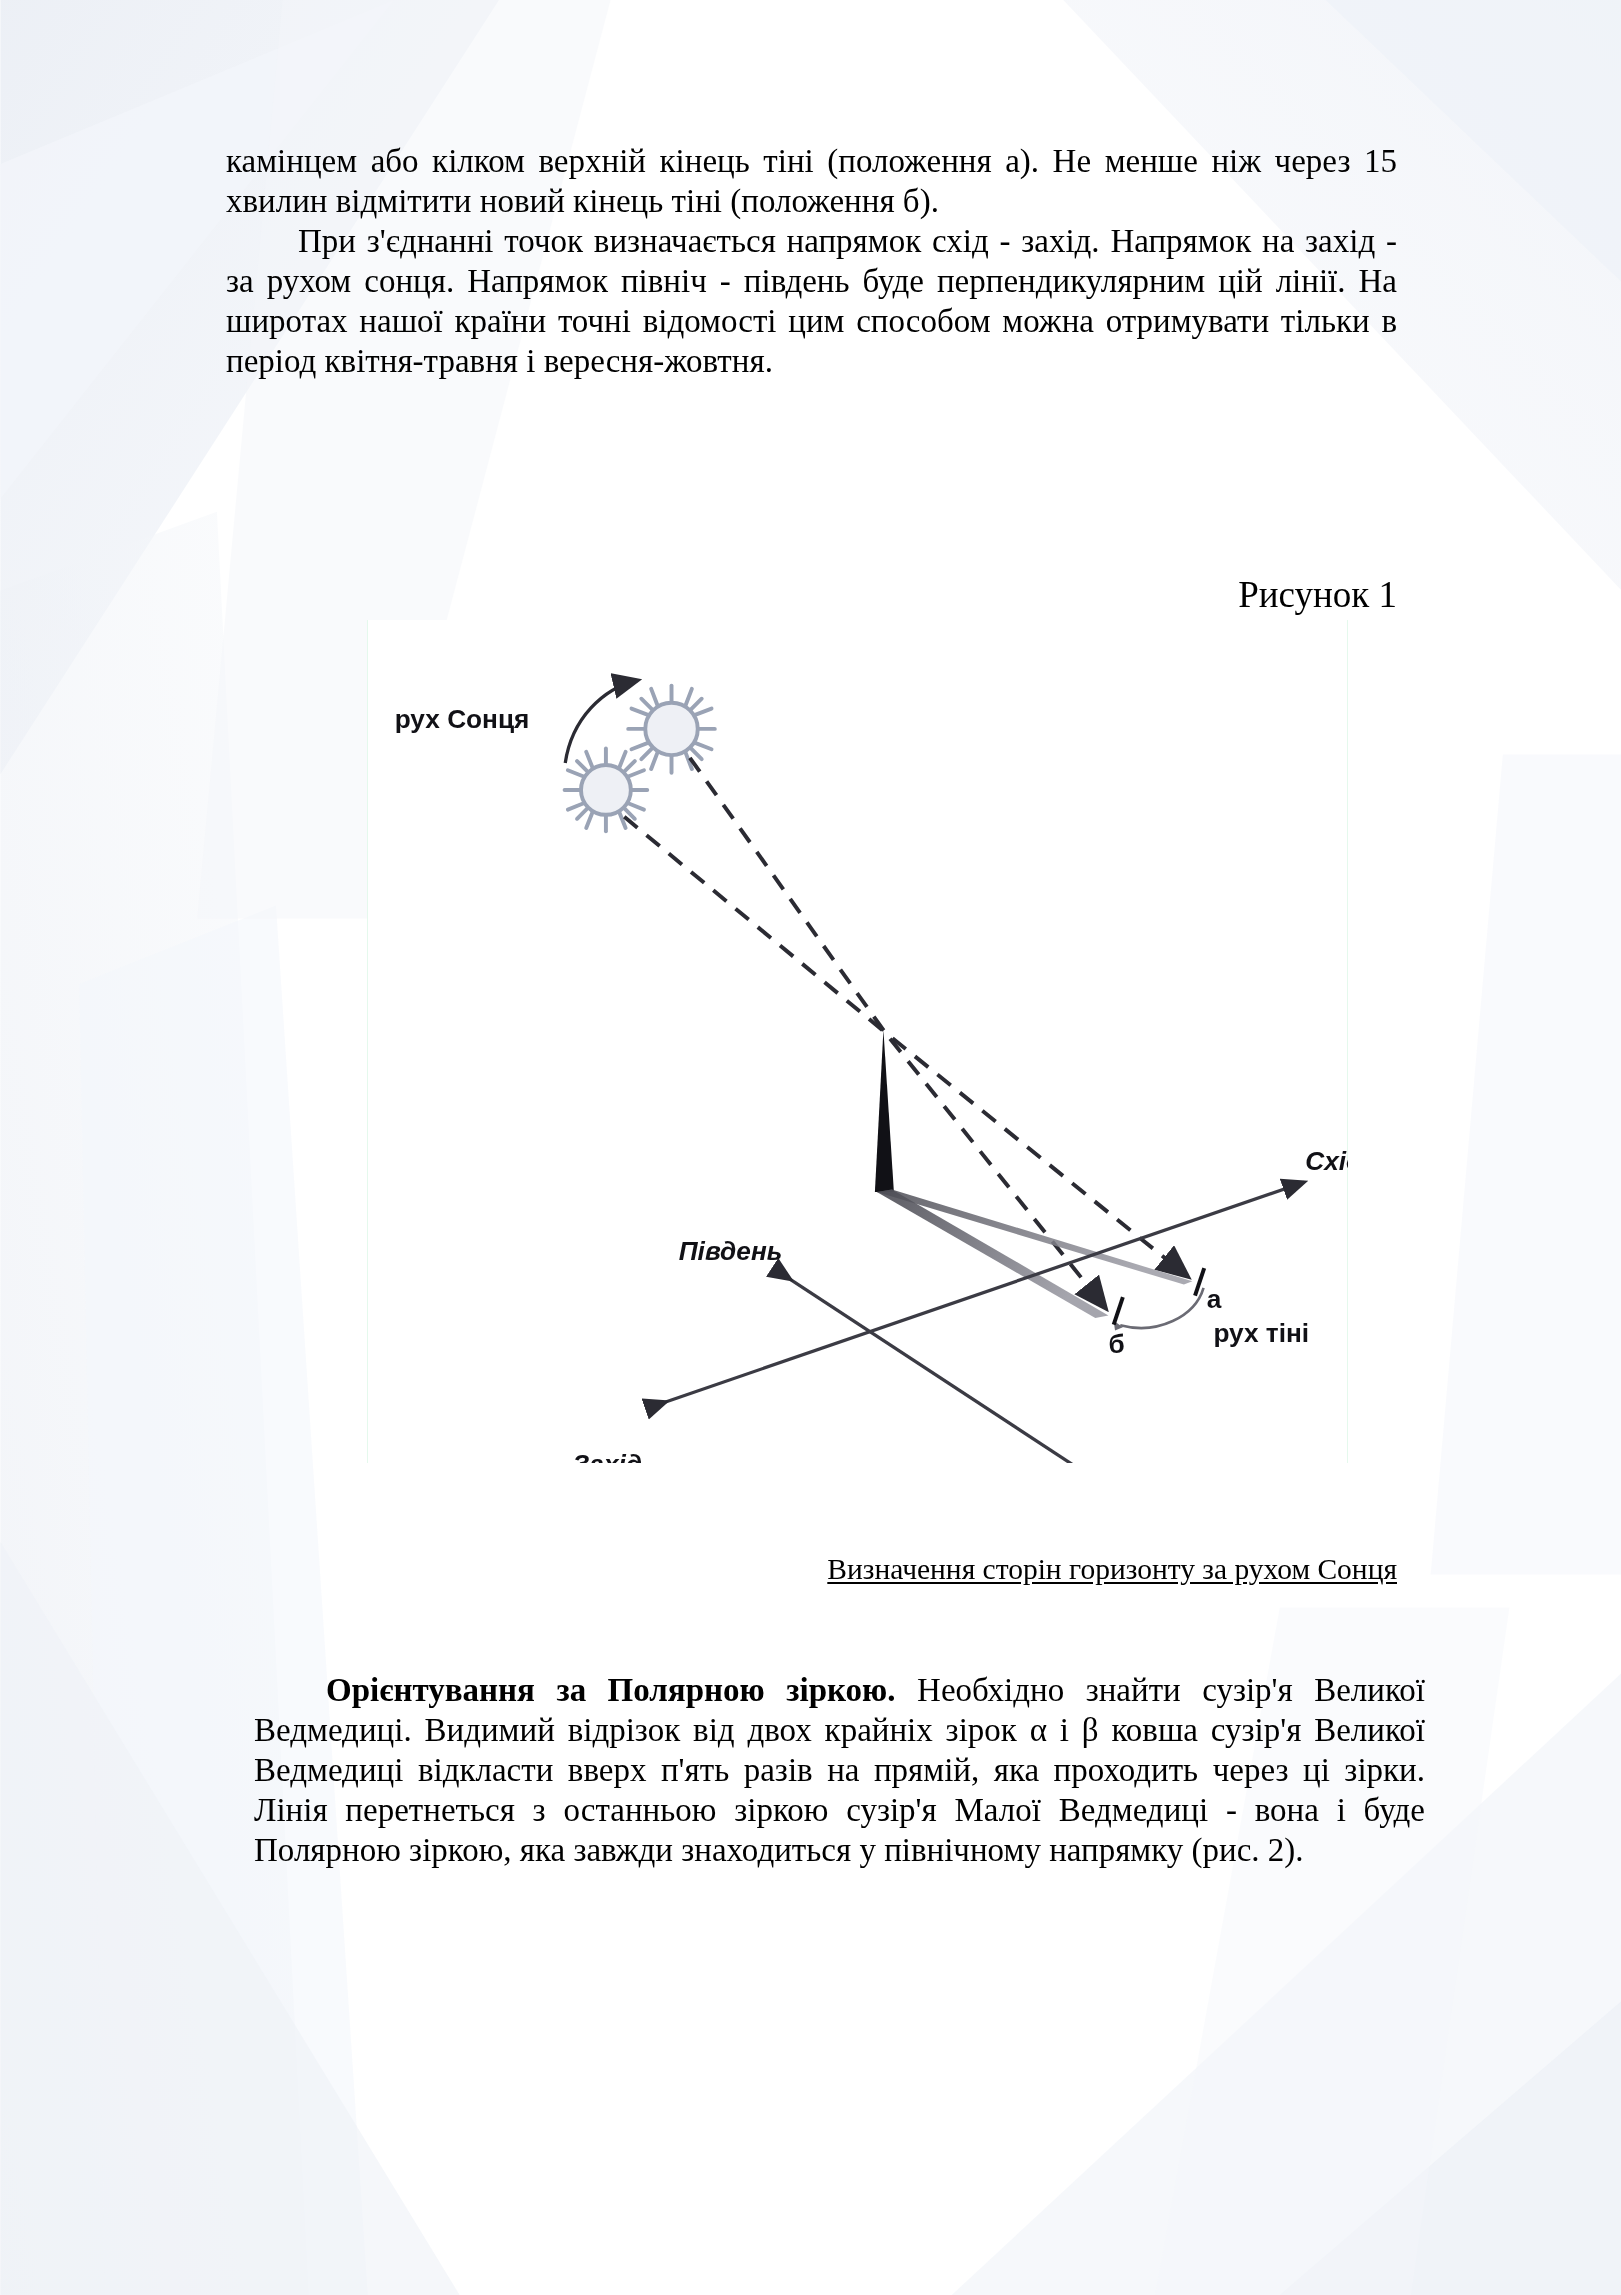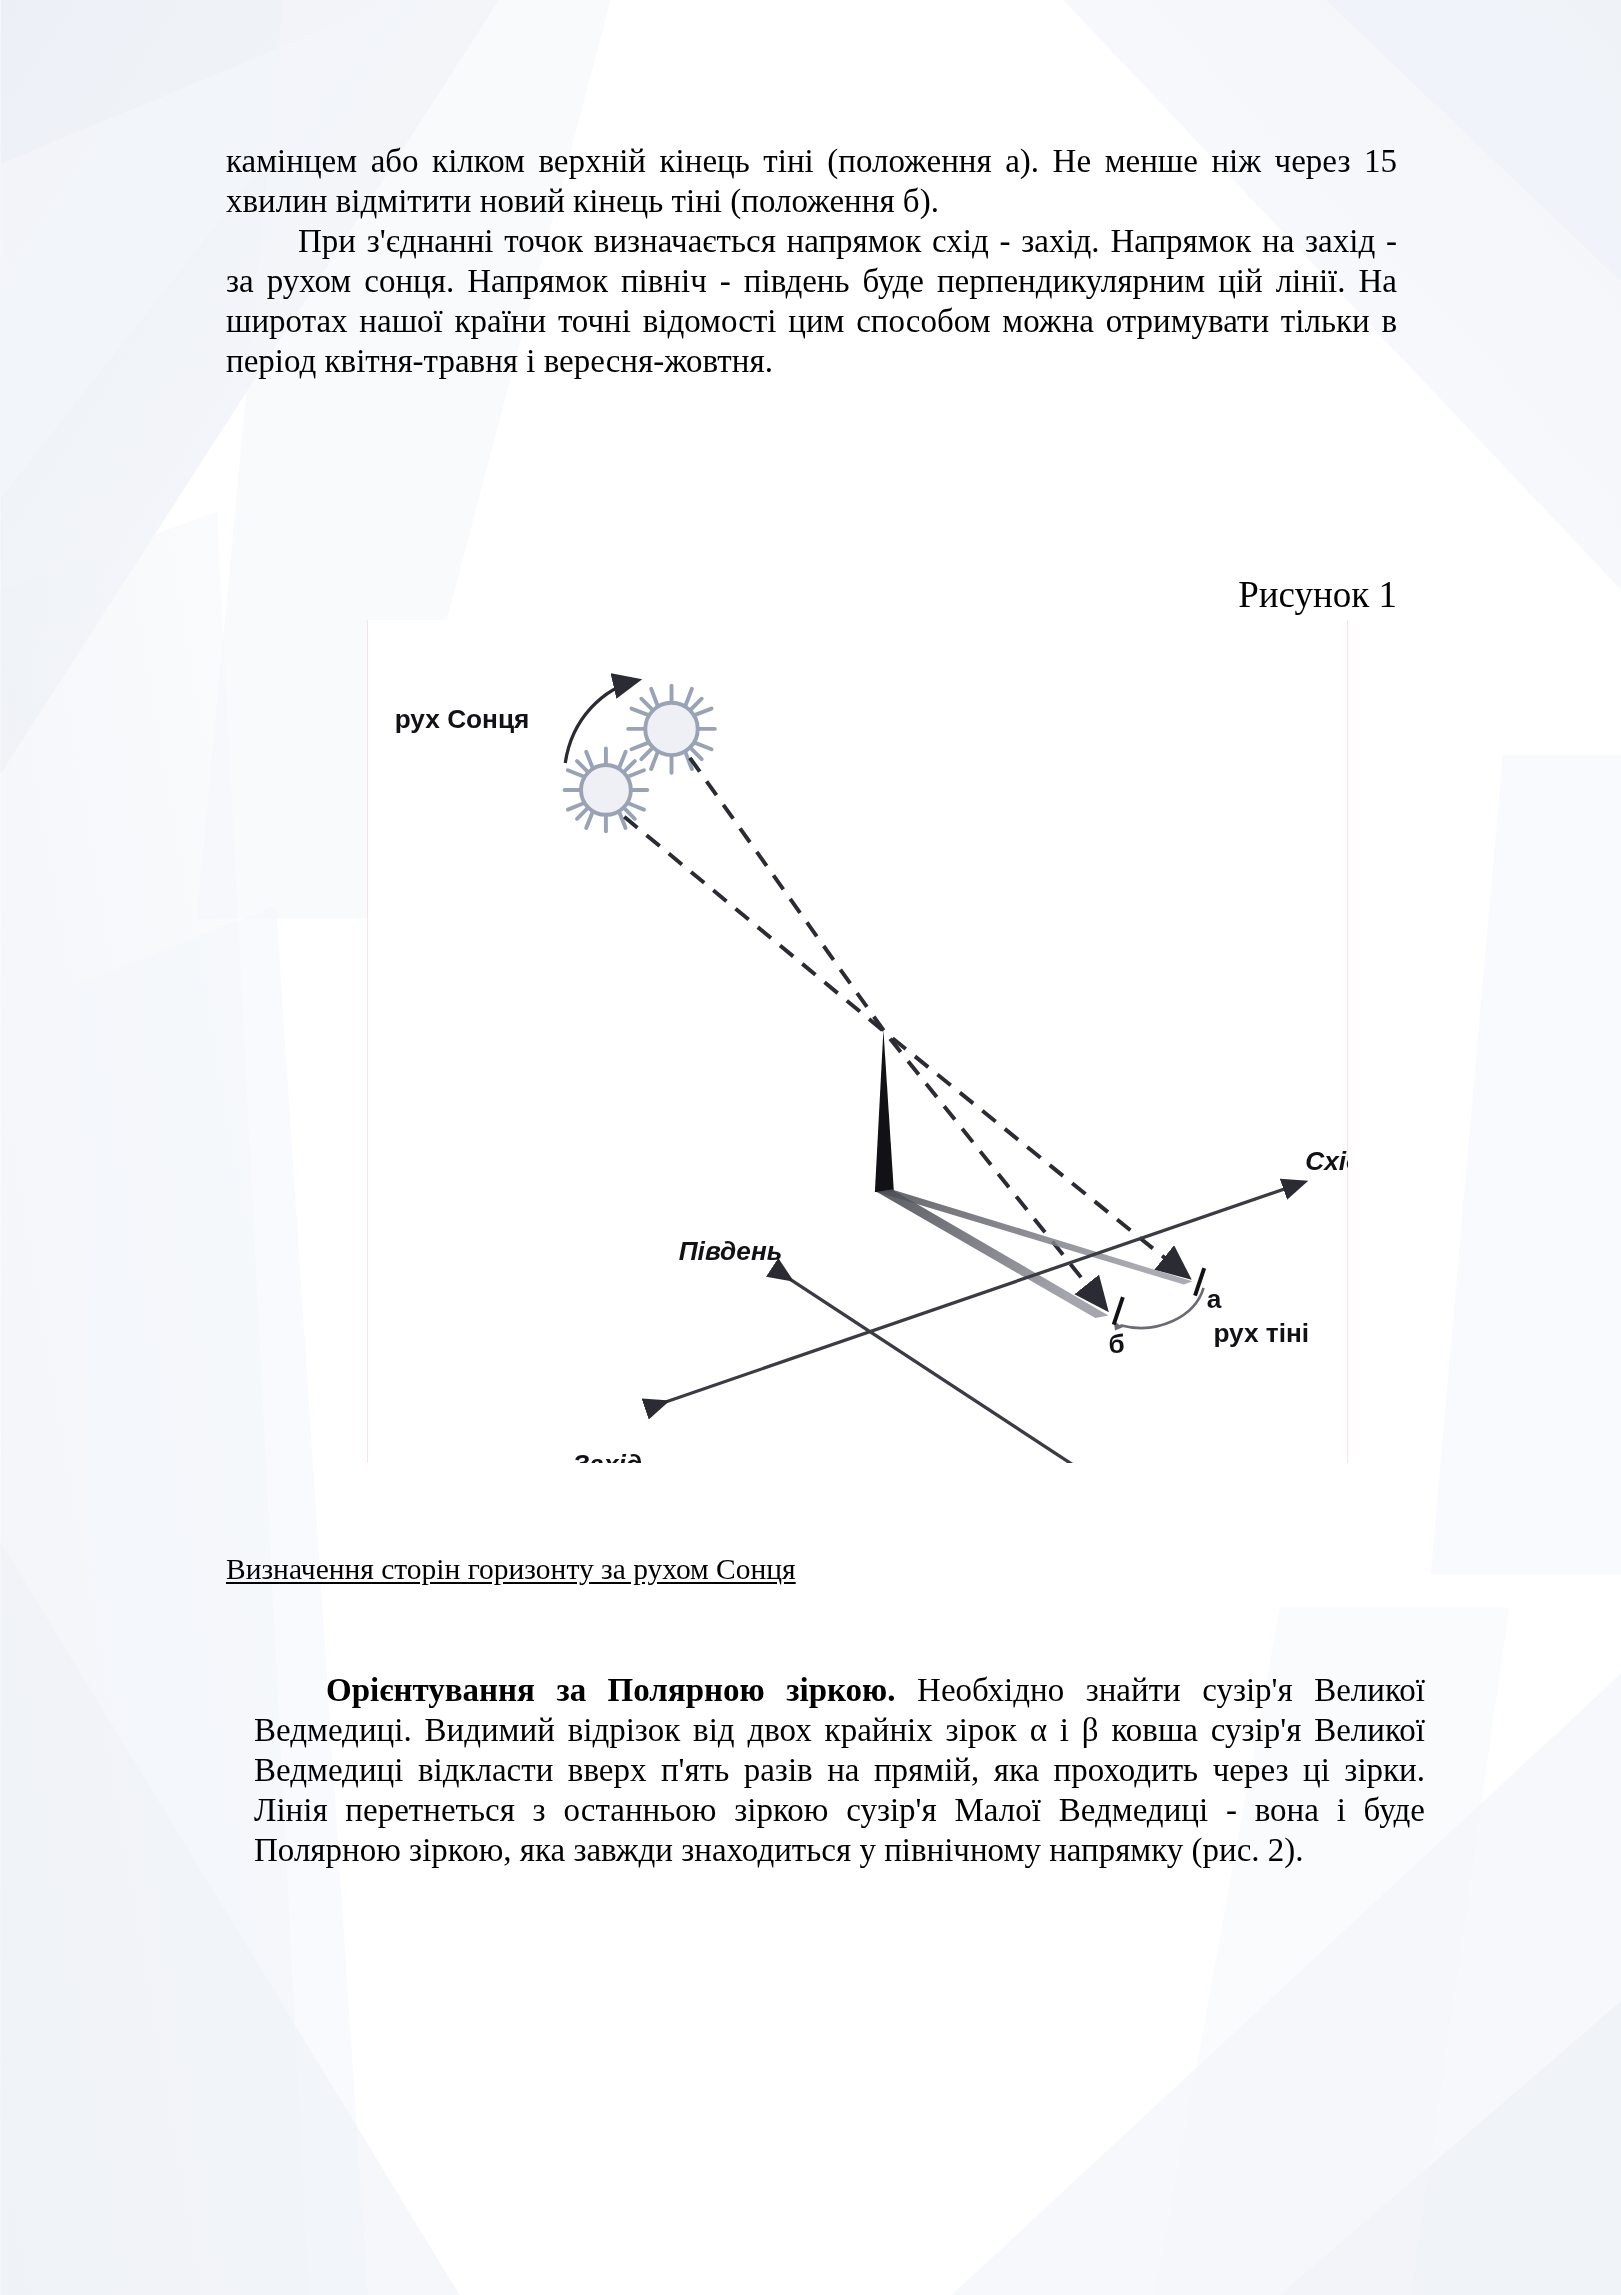--- a/index.html
+++ b/index.html
@@ -62,35 +62,35 @@
     line-height: 35px;
   }
 
   
   #diagram-box {
     position: absolute;
     left: 367px;
     top: 620px;
     width: 981px;
     height: 843px;
-    background: #b91c1c;
+    background: #22c55e;
   }
   #diagram-svg {
     display: block;
     width: 100%;
     height: 100%;
   }
 
   
   #figure-caption {
     position: absolute;
     left: 226px;
     width: 1171px;
     top: 1552px;
-    text-align: left;
+    text-align: right;
     font-size: 29.5px;
     line-height: 35px;
   }
   #figure-caption span.u {
     text-decoration: underline;
     text-underline-offset: 3.3px;
   }
 
   
   #lower-text {

